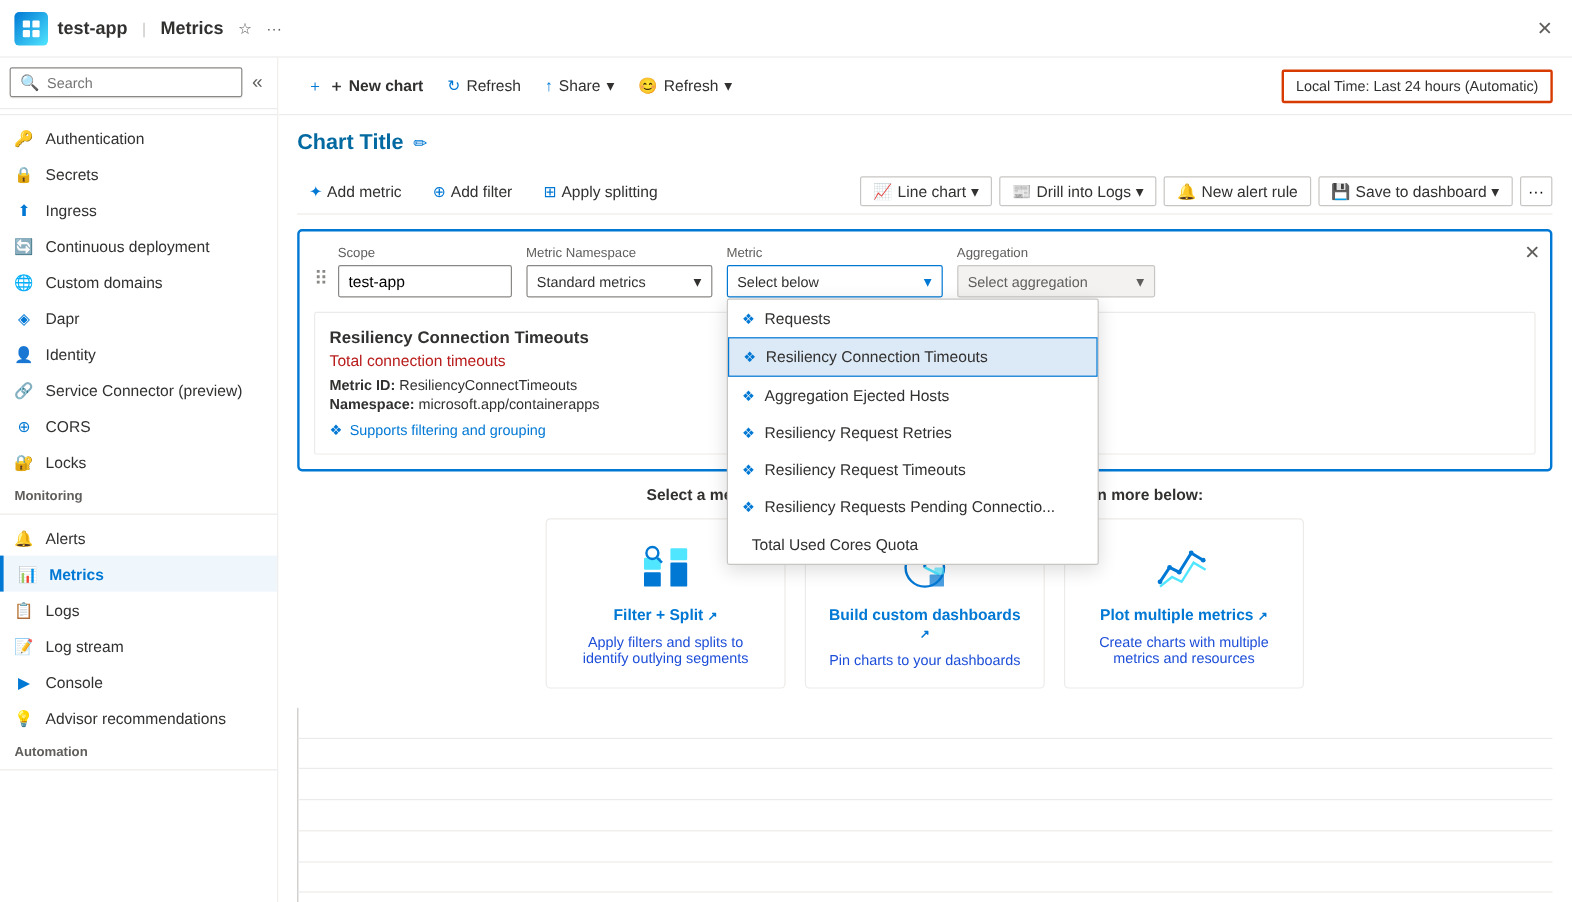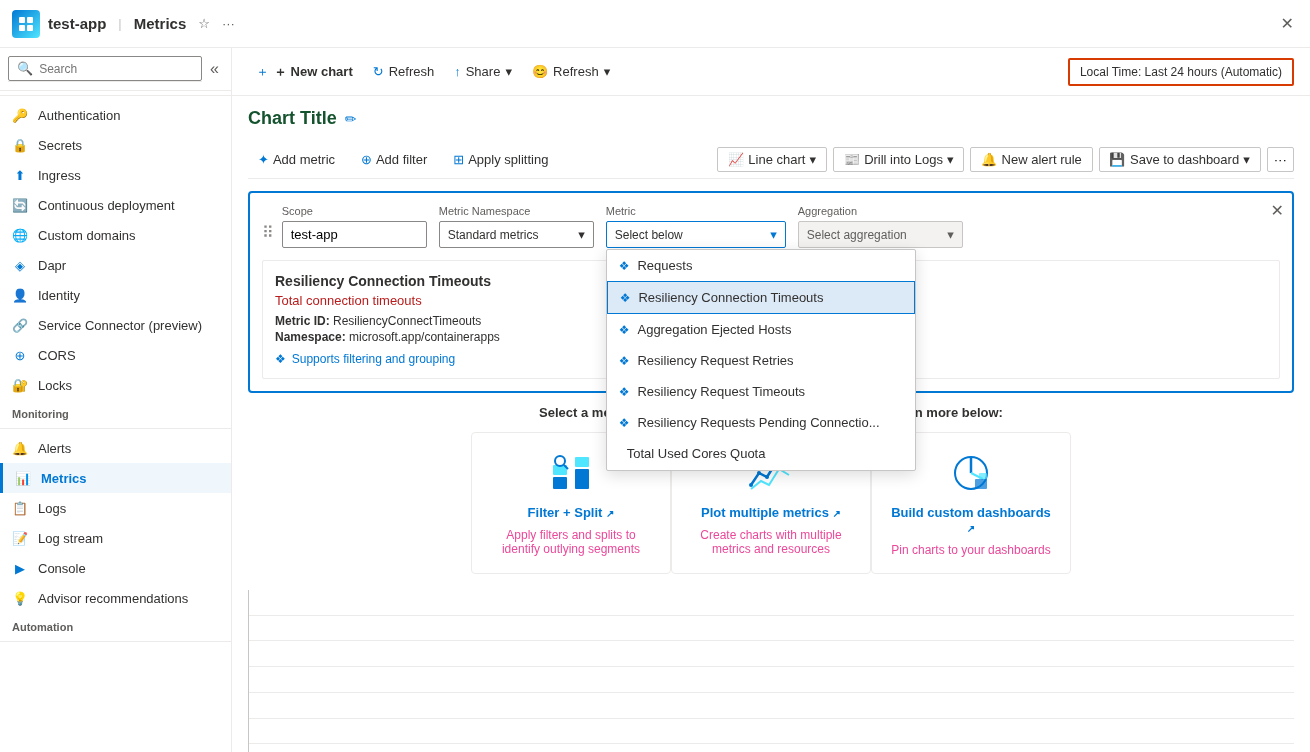--- a/index.html
+++ b/index.html
@@ -36,21 +36,21 @@
 
     
     .content-toolbar { display: flex; align-items: center; justify-content: space-between; padding: 0 16px; height: 48px; border-bottom: 1px solid #edebe9; gap: 8px; }
     .toolbar-left { display: flex; align-items: center; gap: 4px; }
     .toolbar-btn { display: flex; align-items: center; gap: 5px; padding: 5px 8px; border: none; background: transparent; cursor: pointer; color: #323130; font-size: 13px; border-radius: 2px; }
     .time-btn { display: flex; align-items: center; gap: 6px; padding: 5px 10px; border: 2px solid #d83b01; background: transparent; cursor: pointer; color: #323130; font-size: 12px; border-radius: 2px; }
 
     
     .chart-area { flex: 1; padding: 12px 16px; overflow-y: auto; position: relative; }
     .chart-title-row { display: flex; align-items: center; gap: 8px; margin-bottom: 12px; }
-    .chart-title { font-size: 18px; font-weight: 600; color: #14532d; }
+    .chart-title { font-size: 18px; font-weight: 600; color: #0369a1; }
     .edit-icon { color: #0078d4; cursor: pointer; font-size: 14px; }
 
     
     .metric-toolbar { display: flex; align-items: center; gap: 6px; padding: 6px 0; border-bottom: 1px solid #edebe9; margin-bottom: 12px; flex-wrap: wrap; }
     .metric-btn { display: flex; align-items: center; gap: 4px; padding: 4px 10px; border: none; background: transparent; cursor: pointer; color: #323130; font-size: 13px; border-radius: 2px; }
     .metric-toolbar-right { margin-left: auto; display: flex; align-items: center; gap: 6px; }
     .chart-type-btn { display: flex; align-items: center; gap: 4px; padding: 4px 10px; border: 1px solid #c8c6c4; background: transparent; cursor: pointer; color: #323130; font-size: 13px; border-radius: 2px; }
     .icon-btn { display: flex; align-items: center; gap: 4px; padding: 4px 10px; border: 1px solid #c8c6c4; background: transparent; cursor: pointer; color: #323130; font-size: 13px; border-radius: 2px; }
     .save-btn { display: flex; align-items: center; gap: 4px; padding: 4px 10px; border: 1px solid #c8c6c4; background: transparent; cursor: pointer; color: #323130; font-size: 13px; border-radius: 2px; }
     .more-btn { padding: 4px 6px; border: 1px solid #c8c6c4; background: transparent; cursor: pointer; border-radius: 2px; }
@@ -69,25 +69,25 @@
     .close-row-btn { position: absolute; top: 8px; right: 8px; cursor: pointer; color: #605e5c; font-size: 16px; }
 
     
     .metric-dropdown-popup { border: 1px solid #c8c6c4; border-radius: 2px; background: #fff; box-shadow: 0 4px 16px rgba(0,0,0,0.14); position: absolute; top: 54px; left: 502px; width: 300px; z-index: 100; }
     .metric-dropdown-item { display: flex; align-items: center; gap: 8px; padding: 8px 12px; cursor: pointer; font-size: 13px; color: #323130; }
     .metric-dropdown-item.selected { background: #eff6fc; border: 1px solid #0078d4; }
     .metric-dropdown-scroll { max-height: 220px; overflow-y: auto; }
 
     
     .chart-body { position: relative; }
-    .promo-cards { display: flex; justify-content: center; margin-bottom: 16px; flex-wrap: wrap; }
+    .promo-cards { display: flex; gap: 16px; justify-content: center; margin-bottom: 16px; flex-wrap: wrap; }
     .promo-card { border: 1px solid #edebe9; border-radius: 4px; padding: 16px; width: 200px; display: flex; flex-direction: column; align-items: center; gap: 8px; background: #fff; }
     .promo-card-icon { width: 48px; height: 48px; }
     .promo-card-title { font-size: 13px; font-weight: 600; color: #0078d4; text-align: center; cursor: pointer; }
-    .promo-card-desc { font-size: 12px; color: #ec4899; text-align: center; }
+    .promo-card-desc { font-size: 12px; color: #1d4ed8; text-align: center; }
 
     
     .chart-svg-container { position: relative; }
     .y-axis { position: absolute; left: 0; top: 0; bottom: 30px; width: 40px; display: flex; flex-direction: column; justify-content: space-between; align-items: flex-end; padding: 4px 4px 0 0; font-size: 11px; color: #605e5c; }
 
     
     ::-webkit-scrollbar { width: 6px; height: 6px; }
     ::-webkit-scrollbar-track { background: #f3f2f1; }
     ::-webkit-scrollbar-thumb { background: #c8c6c4; border-radius: 3px; }
   </style>
@@ -388,52 +388,52 @@
               <div class="promo-card-title">
                 <span>Filter + Split</span>
                 <span style="font-size:10px;">↗</span>
               </div>
               <div class="promo-card-desc">Apply filters and splits to identify outlying segments</div>
             </div>
 
             <div class="promo-card">
               <div class="promo-card-icon">
                 <svg width="48" height="48" viewBox="0 0 48 48">
+                  <circle cx="24" cy="24" r="16" fill="none" stroke="#0078d4" stroke-width="2"></circle>
+                  <line x1="24" y1="8" x2="24" y2="24" stroke="#0078d4" stroke-width="2.5"></line>
+                  <line x1="24" y1="24" x2="36" y2="30" stroke="#50e6ff" stroke-width="2"></line>
+                  <rect x="28" y="30" width="12" height="10" fill="#0078d4" rx="1" opacity="0.7"></rect>
+                  <rect x="32" y="24" width="8" height="6" fill="#50e6ff" rx="1" opacity="0.7"></rect>
+                </svg>
+              </div>
+              <div class="promo-card-title">
+                <span>Build custom dashboards</span>
+                <span style="font-size:10px;">↗</span>
+              </div>
+              <div class="promo-card-desc">Pin charts to your dashboards</div>
+            </div>
+
+            <div class="promo-card">
+              <div class="promo-card-icon">
+                <svg width="48" height="48" viewBox="0 0 48 48">
                   <polyline points="4,36 12,24 20,28 30,12 40,18" fill="none" stroke="#0078d4" stroke-width="2.5"></polyline>
                   <polyline points="4,40 14,32 22,36 32,20 42,26" fill="none" stroke="#50e6ff" stroke-width="2"></polyline>
                   <circle cx="4" cy="36" r="2" fill="#0078d4"></circle>
                   <circle cx="12" cy="24" r="2" fill="#0078d4"></circle>
                   <circle cx="20" cy="28" r="2" fill="#0078d4"></circle>
                   <circle cx="30" cy="12" r="2" fill="#0078d4"></circle>
                   <circle cx="40" cy="18" r="2" fill="#0078d4"></circle>
                 </svg>
               </div>
               <div class="promo-card-title">
                 <span>Plot multiple metrics</span>
                 <span style="font-size:10px;">↗</span>
               </div>
               <div class="promo-card-desc">Create charts with multiple metrics and resources</div>
             </div>
-
-            <div class="promo-card">
-              <div class="promo-card-icon">
-                <svg width="48" height="48" viewBox="0 0 48 48">
-                  <circle cx="24" cy="24" r="16" fill="none" stroke="#0078d4" stroke-width="2"></circle>
-                  <line x1="24" y1="8" x2="24" y2="24" stroke="#0078d4" stroke-width="2.5"></line>
-                  <line x1="24" y1="24" x2="36" y2="30" stroke="#50e6ff" stroke-width="2"></line>
-                  <rect x="28" y="30" width="12" height="10" fill="#0078d4" rx="1" opacity="0.7"></rect>
-                  <rect x="32" y="24" width="8" height="6" fill="#50e6ff" rx="1" opacity="0.7"></rect>
-                </svg>
-              </div>
-              <div class="promo-card-title">
-                <span>Build custom dashboards</span>
-                <span style="font-size:10px;">↗</span>
-              </div>
-              <div class="promo-card-desc">Pin charts to your dashboards</div>
-            </div>
           </div>
 
           <div class="chart-svg-container" style="position:relative;padding-bottom:8px;">
             <div style="display:flex;">
 
               <div class="y-axis" style="width:40px;display:flex;flex-direction:column;justify-content:space-between;padding:0 6px 20px 0;font-size:11px;color:#605e5c;text-align:right;height:200px;">
                 <span>60</span>
                 <span>50</span>
                 <span>40</span>
                 <span>30</span>

